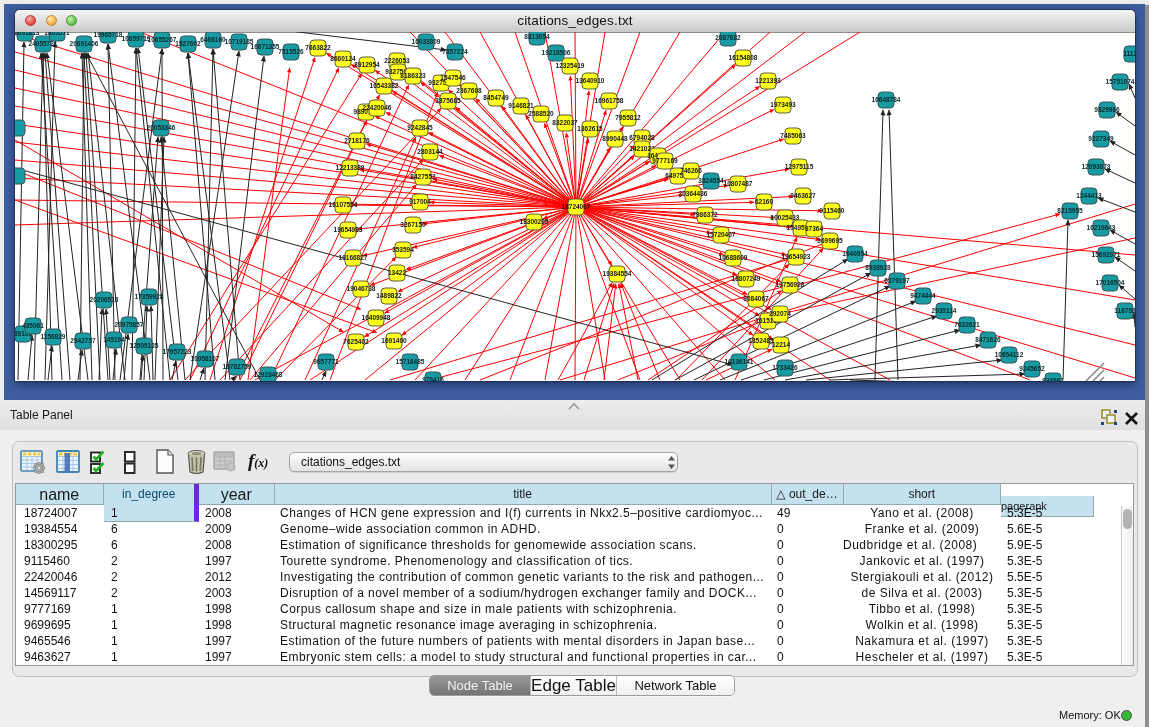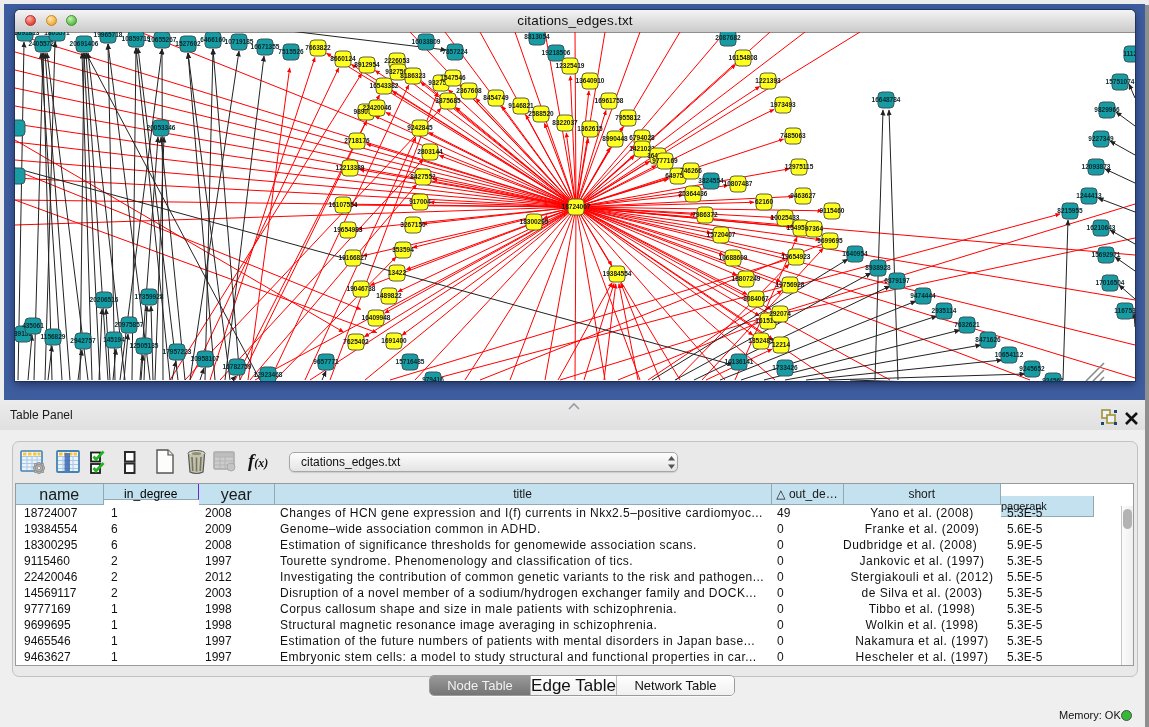--- a/index.html
+++ b/index.html
@@ -604,21 +604,21 @@
 
 <div class="abs" style="left:289px;top:452px;width:389px;height:20px;border:1px solid #a6a6a6;border-radius:5px;background:linear-gradient(#fdfdfd,#e4e4e4);box-sizing:border-box;box-shadow:0 1px 1px rgba(0,0,0,.12)">
   <div class="abs" style="left:11px;top:2px;font-size:12px;color:#111">citations_edges.txt</div>
   <svg class="abs" style="left:377px;top:3px" width="9" height="13">
     <path d="M4.5 0 L8 4.5 L1 4.5 Z" fill="#555"></path>
       <path d="M4.5 13 L8 8.5 L1 8.5 Z" fill="#555"></path>
   </svg>
 </div>
 <div style="position:absolute;left:15px;top:483px;width:1119px;height:183px;background:#fff;border:1px solid #9a9a9a;box-sizing:border-box;overflow:hidden">
 <div style="position:absolute;left:0.0px;top:0;width:87.5px;height:21px;background:#c3e1ee;border-right:1px solid #93aab5;border-bottom:1px solid #93aab5;box-sizing:border-box;font-size:16px;color:#1a1a1a;text-align:center;line-height:21px">name</div>
-<div style="position:absolute;left:87.5px;top:0;width:95.5px;height:16px;background:#c3e1ee;border-right:1px solid #6d28d9;border-bottom:1px solid #93aab5;box-sizing:border-box;font-size:12px;color:#000000;text-align:center;line-height:21px">in_degree</div>
+<div style="position:absolute;left:87.5px;top:0;width:95.5px;height:38px;background:#c3e1ee;border-right:5px solid #6d28d9;border-bottom:1px solid #93aab5;box-sizing:border-box;font-size:12px;color:#0c4a6e;text-align:center;line-height:21px">in_degree</div>
 <div style="position:absolute;left:183.0px;top:0;width:75.5px;height:21px;background:#c3e1ee;border-right:1px solid #93aab5;border-bottom:1px solid #93aab5;box-sizing:border-box;font-size:16px;color:#1a1a1a;text-align:center;line-height:21px">year</div>
 <div style="position:absolute;left:258.5px;top:0;width:497.0px;height:21px;background:#c3e1ee;border-right:1px solid #93aab5;border-bottom:1px solid #93aab5;box-sizing:border-box;font-size:12px;color:#1a1a1a;text-align:center;line-height:21px">title</div>
 <div style="position:absolute;left:755.5px;top:0;width:72.0px;height:21px;background:#c3e1ee;border-right:1px solid #93aab5;border-bottom:1px solid #93aab5;box-sizing:border-box;font-size:12px;color:#1a1a1a;text-align:center;line-height:21px">△ out_de…</div>
 <div style="position:absolute;left:827.5px;top:0;width:157.5px;height:21px;background:#c3e1ee;border-right:1px solid #93aab5;border-bottom:1px solid #93aab5;box-sizing:border-box;font-size:12px;color:#1a1a1a;text-align:center;line-height:21px">short</div>
 <div style="position:absolute;left:985.0px;top:12px;width:92.5px;height:21px;background:#c3e1ee;border-right:1px solid #93aab5;border-bottom:1px solid #93aab5;box-sizing:border-box;font-size:11px;color:#1a1a1a;text-align:left;line-height:21px">pagerank</div>
 <div style="position:absolute;left:0;top:22px;width:1104px;height:16px;font-size:12px;color:#111;white-space:nowrap">
 <span style="position:absolute;left:8px">18724007</span>
 <span style="position:absolute;left:95px">1</span>
 <span style="position:absolute;left:189px">2008</span>
 <span style="position:absolute;left:264px;letter-spacing:0.46px">Changes of HCN gene expression and I(f) currents in Nkx2.5–positive cardiomyoc...</span>

